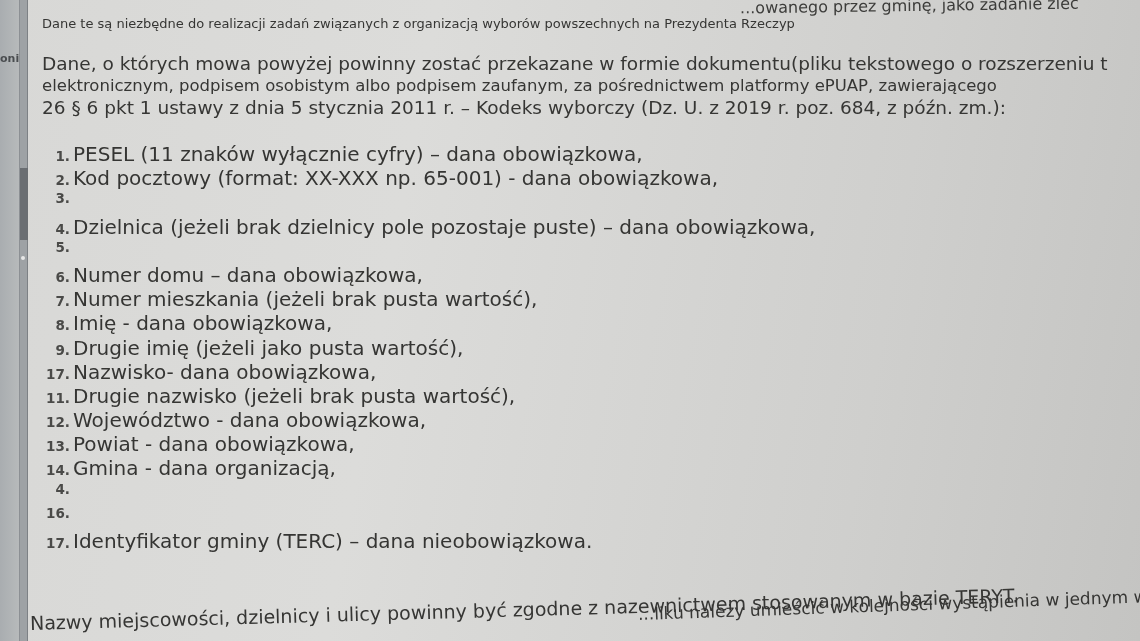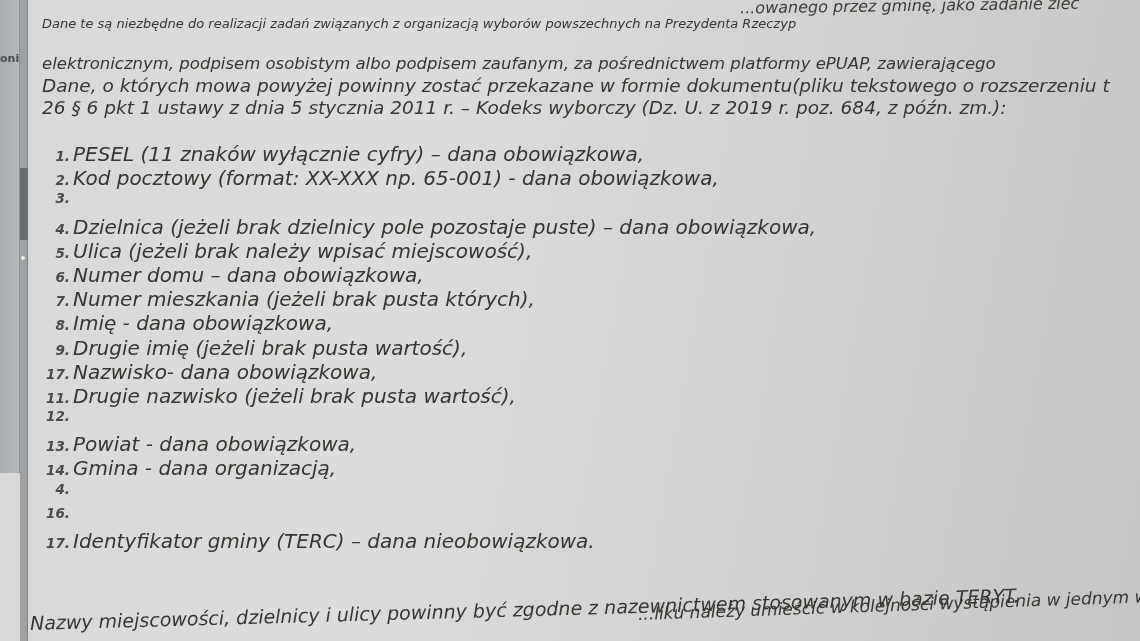--- a/index.html
+++ b/index.html
@@ -7,21 +7,21 @@
       width: 1140px; height: 641px; overflow: hidden;
       background: #c9c9c7;
       font-family: "DejaVu Sans", "Liberation Sans", sans-serif;
       color: #3a3a38;
     }
     .screen {
       position: relative; width: 1140px; height: 641px; overflow: hidden;
       background: linear-gradient(100deg, #d8d8d6 0%, #dcdcda 35%, #cfcfcd 75%, #c4c4c2 100%);
     }
     .left-pane {
-      position: absolute; left: 0; top: 0; width: 20px; height: 473px;
+      position: absolute; left: 0; top: 0; width: 20px; height: 641px;
       background: linear-gradient(90deg, #a9adb0 0%, #b7babb 100%);
       border-right: 1px solid #8c9094;
     }
     .left-pane .pane-text {
       position: absolute; left: 0; top: 52px; font-size: 11px; color: #4a4d50;
       font-weight: bold; letter-spacing: 0;
     }
     .scrollbar {
       position: absolute; left: 20px; top: 0; width: 8px; height: 641px;
       background: #9ea2a5;
@@ -29,21 +29,21 @@
     }
     .scrollbar .thumb {
       position: absolute; left: 0; top: 168px; width: 8px; height: 72px;
       background: #6a6e72;
     }
     .scrollbar .thumb-mark {
       position: absolute; left: 1px; top: 88px; width: 4px; height: 4px;
       background: #e8e8e8; border-radius: 50%;
     }
     .doc {
-      position: absolute; left: 42px; top: 0; width: 1098px; height: 641px; font-style: italic;
+      position: absolute; left: 42px; top: 0; width: 1098px; height: 641px;
     }
     .top-fragment {
       position: absolute; left: 698px; top: -4px; font-size: 16px; color: #3c3c3a;
       white-space: nowrap; transform: rotate(-0.8deg);
     }
     .para1 {
       position: absolute; left: 0; top: 16px; font-size: 13px; white-space: nowrap;
       color: #363634;
     }
     .para2 {
@@ -86,22 +86,22 @@
       <div class="thumb-mark"></div>
     </div>
   </div>
 
   <div class="doc">
     <div class="top-fragment">...owanego przez gminę, jako zadanie zlec</div>
 
     <div class="para1">Dane te są niezbędne do realizacji zadań związanych z organizacją wyborów powszechnych na Prezydenta Rzeczyp</div>
 
     <div class="para2">
+      <span class="line">Dane, o których mowa powyżej powinny zostać przekazane w formie dokumentu(pliku tekstowego o rozszerzeniu t</span>
       <span class="line small">elektronicznym, podpisem osobistym albo podpisem zaufanym, za pośrednictwem platformy ePUAP, zawierającego</span>
-      <span class="line">Dane, o których mowa powyżej powinny zostać przekazane w formie dokumentu(pliku tekstowego o rozszerzeniu t</span>
       <span class="line">26 § 6 pkt 1 ustawy z dnia 5 stycznia 2011 r. – Kodeks wyborczy (Dz. U. z 2019 r. poz. 684, z późn. zm.):</span>
     </div>
 
     <ol class="list">
       <li>
           <span class="num">1.</span>
           <span>PESEL (11 znaków wyłącznie cyfry) – dana obowiązkowa,</span>
         </li>
       <li>
           <span class="num">2.</span>
@@ -109,48 +109,48 @@
         </li>
       <li>
           <span class="num">3.</span>
         </li>
       <li>
           <span class="num">4.</span>
           <span>Dzielnica (jeżeli brak dzielnicy pole pozostaje puste) – dana obowiązkowa,</span>
         </li>
       <li>
           <span class="num">5.</span>
-          <span>Ulica (jeżeli brak należy wpisać miejscowość),</span>
         </li>
       <li>
           <span class="num">6.</span>
           <span>Numer domu – dana obowiązkowa,</span>
         </li>
       <li>
           <span class="num">7.</span>
-          <span>Numer mieszkania (jeżeli brak pusta których),</span>
+          <span>Numer mieszkania (jeżeli brak pusta wartość),</span>
         </li>
       <li>
           <span class="num">8.</span>
           <span>Imię - dana obowiązkowa,</span>
         </li>
       <li>
           <span class="num">9.</span>
-          <span>Drugie imię (jeżeli brak pusta wartość),</span>
+          <span>Drugie imię (jeżeli jako pusta wartość),</span>
         </li>
       <li>
           <span class="num">17.</span>
           <span>Nazwisko- dana obowiązkowa,</span>
         </li>
       <li>
           <span class="num">11.</span>
           <span>Drugie nazwisko (jeżeli brak pusta wartość),</span>
         </li>
       <li>
           <span class="num">12.</span>
+          <span>Województwo - dana obowiązkowa,</span>
         </li>
       <li>
           <span class="num">13.</span>
           <span>Powiat - dana obowiązkowa,</span>
         </li>
       <li>
           <span class="num">14.</span>
           <span>Gmina - dana organizacją,</span>
         </li>
       <li>

